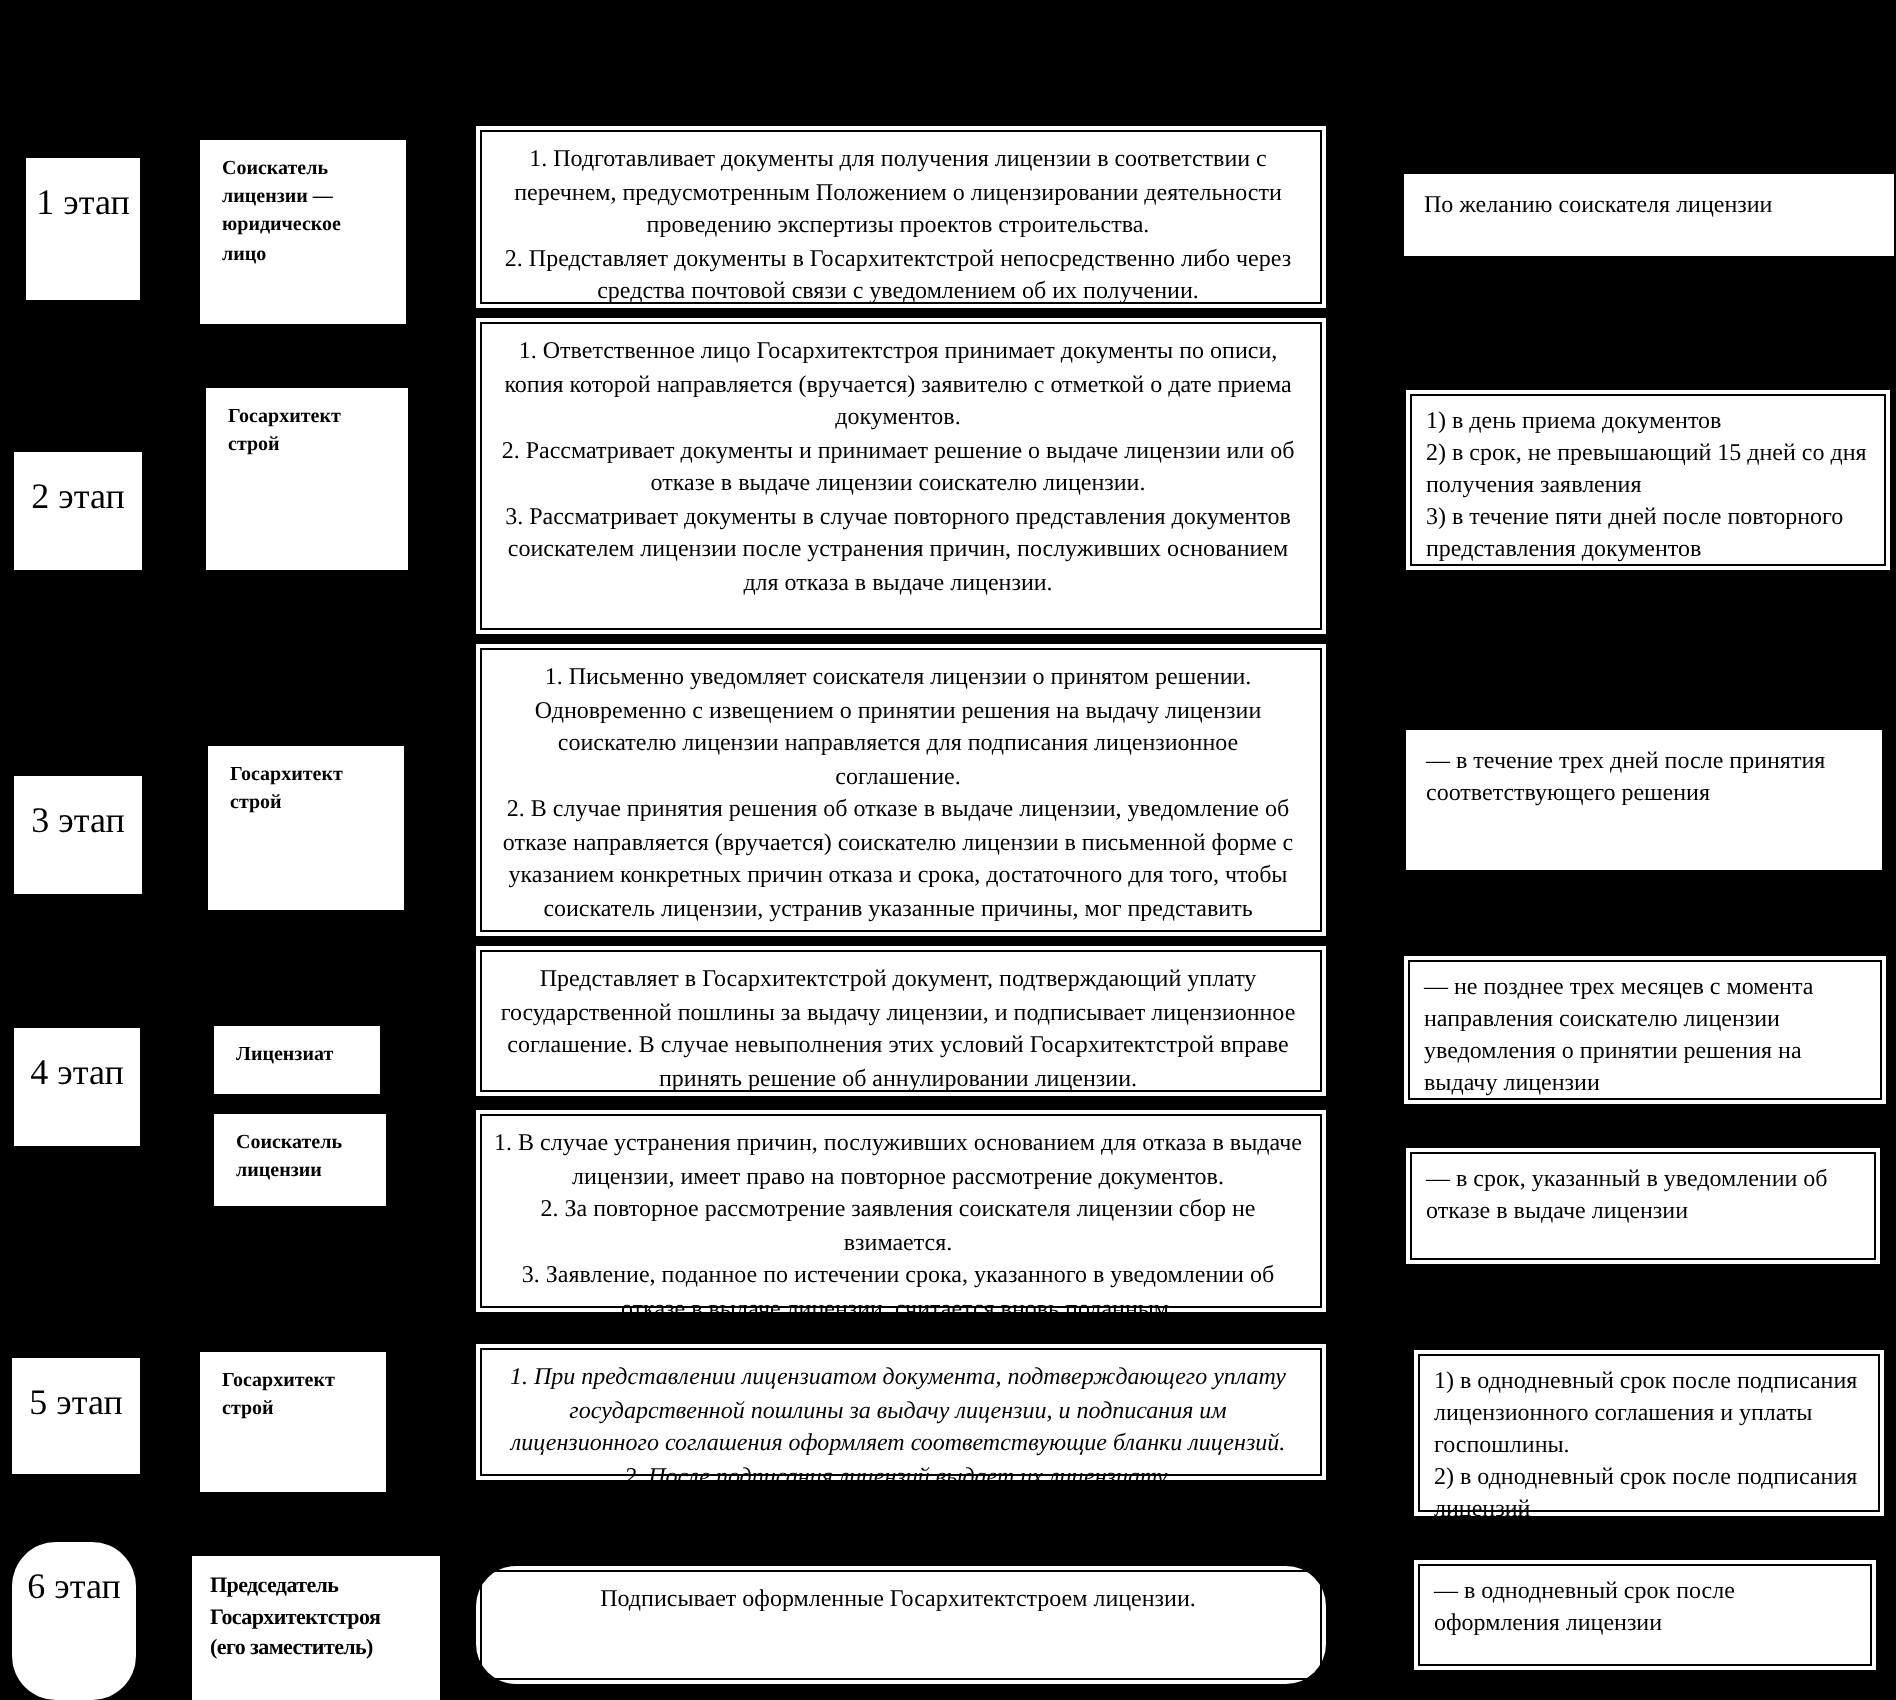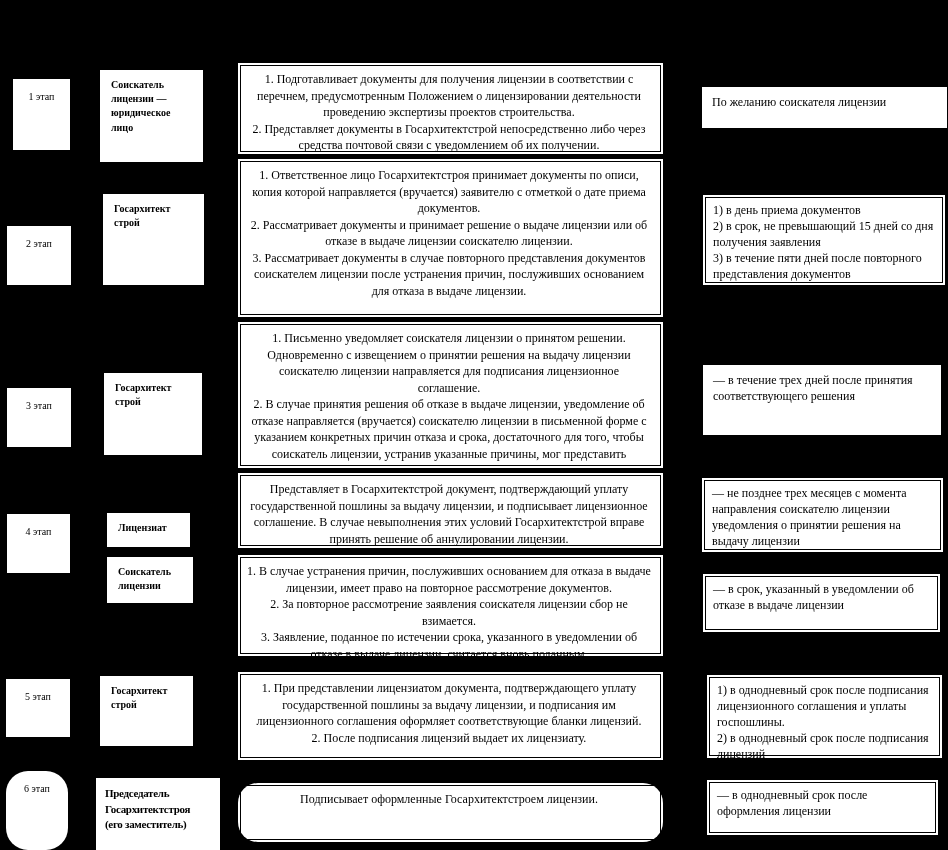--- a/index.html
+++ b/index.html
@@ -26,21 +26,21 @@
   }
   
   .bordered::before {
     content: "";
     position: absolute;
     left: 2px; top: 2px; right: 2px; bottom: 2px;
     border: 1px solid #000;
     pointer-events: none;
   }
   .stage {
-    font-size: 10px;
+    font-size: 18px;
     text-align: center;
     padding-top: 11px;
     line-height: 1.3;
   }
   .entity {
     font-size: 10px;
     font-weight: bold;
     line-height: 1.42;
     padding: 8px 6px 0 11px;
   }
@@ -69,21 +69,21 @@
   #e4a { left:107px; top:513px; width:83px;  height:34px; }
   #e4b { left:107px; top:557px; width:86px;  height:46px; }
   #e5  { left:100px; top:676px; width:93px;  height:70px; }
   #e6  { left:96px;  top:778px; width:124px; height:72px; font-size:11px; letter-spacing:-0.3px; padding-left:9px; padding-right:2px; }
 
   #m1  { left:238px; top:63px;  width:425px; height:91px;  }
   #m2  { left:238px; top:159px; width:425px; height:158px; }
   #m3  { left:238px; top:322px; width:425px; height:146px; }
   #m4a { left:238px; top:473px; width:425px; height:75px;  }
   #m4b { left:238px; top:555px; width:425px; height:101px; }
-  #m5  { left:238px; top:672px; width:425px; height:88px;  }
+  #m5  { left:238px; top:672px; width:425px; height:68px;font-style:italic;  }
   #m6  { left:238px; top:783px; width:425px; height:59px;border-radius:20px;  }
 
   #t1  { left:702px; top:87px;  width:245px; height:41px; }
   #t2  { left:703px; top:195px; width:242px; height:90px; }
   #t3  { left:703px; top:365px; width:238px; height:70px; }
   #t4a { left:702px; top:478px; width:241px; height:74px; }
   #t4b { left:703px; top:574px; width:237px; height:58px; }
   #t5  { left:707px; top:675px; width:235px; height:83px; }
   #t6  { left:707px; top:780px; width:231px; height:55px; }
 </style>

